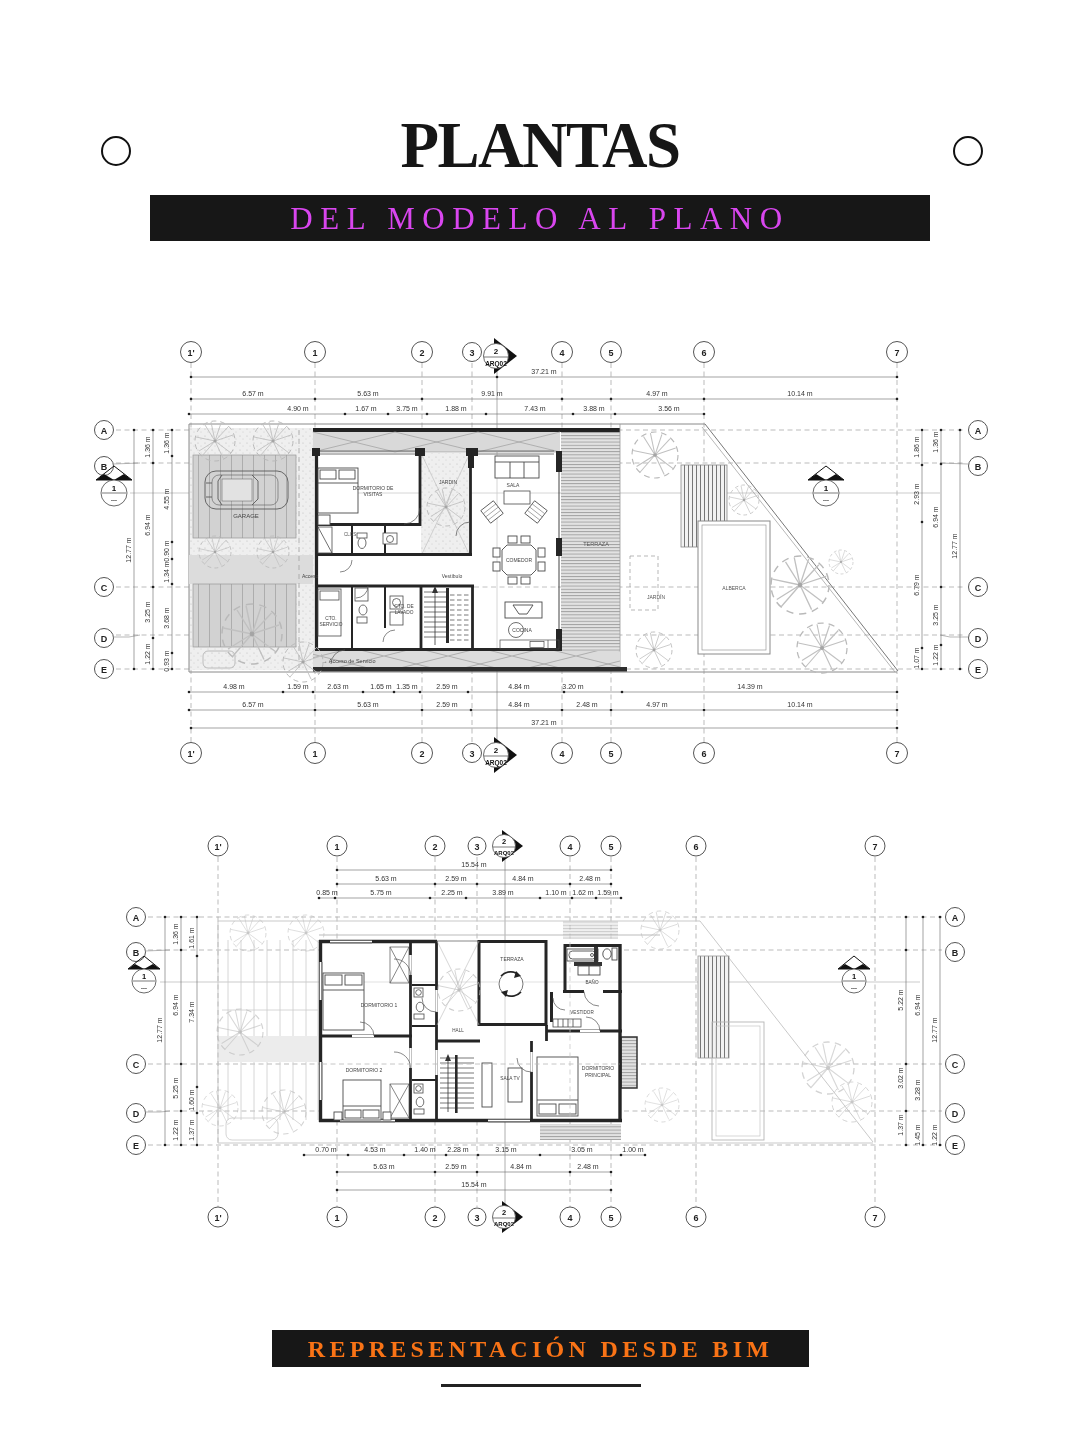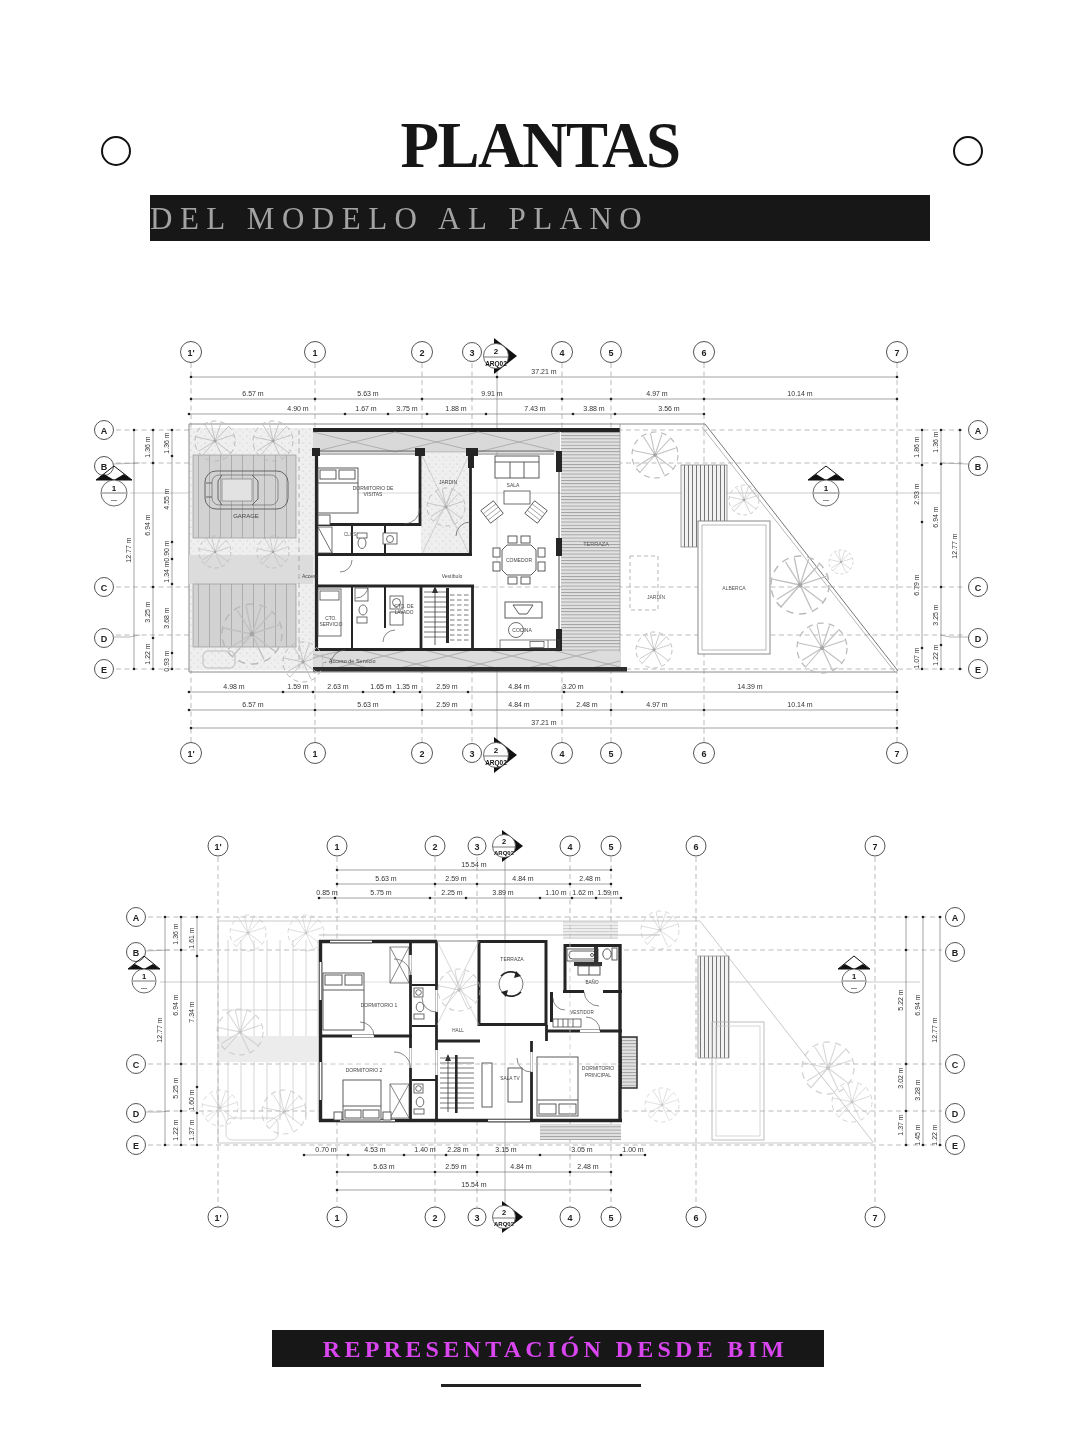--- a/index.html
+++ b/index.html
@@ -8,21 +8,21 @@
 </style>
 </head>
 <body>
 
 <div class="abs" style="left:101px;top:136px;width:26px;height:26px;border:2.5px solid #111;border-radius:50%;"></div>
 
 <div class="abs" style="left:953px;top:136px;width:26px;height:26px;border:2.5px solid #111;border-radius:50%;"></div>
 
 <div class="abs" style="left:0;top:108px;width:1080px;text-align:center;font-family:'Liberation Serif',serif;font-weight:700;font-size:63px;letter-spacing:-1.5px;color:#161616;transform:scaleY(1.04);transform-origin:top;">PLANTAS</div>
 
-<div class="abs" style="left:150px;top:195px;width:780px;height:46px;background:#171717;color:#a3a3a3;text-align:left;font-family:'Liberation Serif',serif;font-size:31px;letter-spacing:7.5px;line-height:47px;">DEL MODELO AL PLANO</div>
+<div class="abs" style="left:150px;top:195px;width:780px;height:46px;background:#171717;color:#d946ef;text-align:center;font-family:'Liberation Serif',serif;font-size:31px;letter-spacing:7.5px;line-height:47px;">DEL MODELO AL PLANO</div>
 
 <svg class="abs" style="left:0;top:0;" width="1080" height="1440" viewBox="0 0 1080 1440">
 <defs>
   <pattern id="vstripe" width="11" height="8" patternUnits="userSpaceOnUse">
     <rect width="11" height="8" fill="#d2d2d2"></rect>
     <line x1="0" y1="0" x2="0" y2="8" stroke="#888" stroke-width="1"></line>
   </pattern>
   <pattern id="hdeck" width="8" height="3.2" patternUnits="userSpaceOnUse">
     <rect width="8" height="3.2" fill="#e2e2e2"></rect>
     <line x1="0" y1="0.5" x2="8" y2="0.5" stroke="#8a8a8a" stroke-width="0.8"></line>
@@ -1166,15 +1166,15 @@
 <g stroke="#bbb" stroke-width="0.6">
   <line x1="437" y1="941" x2="479" y2="1025"></line>
   <line x1="479" y1="941" x2="437" y2="1025"></line>
 </g>
 
 <use href="#tree" transform="translate(459,990) scale(1.05)" opacity="0.7"></use>
 </g>
 </g>
 </svg>
 
-<div class="abs" style="left:272px;top:1330px;width:537px;height:37px;background:#171717;color:#d946ef;text-align:center;font-family:'Liberation Serif',serif;font-weight:700;font-size:24px;letter-spacing:4.3px;line-height:38px;padding-left:15px;">REPRESENTACIÓN DESDE BIM</div>
+<div class="abs" style="left:272px;top:1330px;width:537px;height:37px;background:#171717;color:#f97316;text-align:center;font-family:'Liberation Serif',serif;font-weight:700;font-size:24px;letter-spacing:4.3px;line-height:38px;">REPRESENTACIÓN DESDE BIM</div>
 
 <div class="abs" style="left:441px;top:1384px;width:200px;height:3px;background:#222;"></div>
 
 </body></html>

